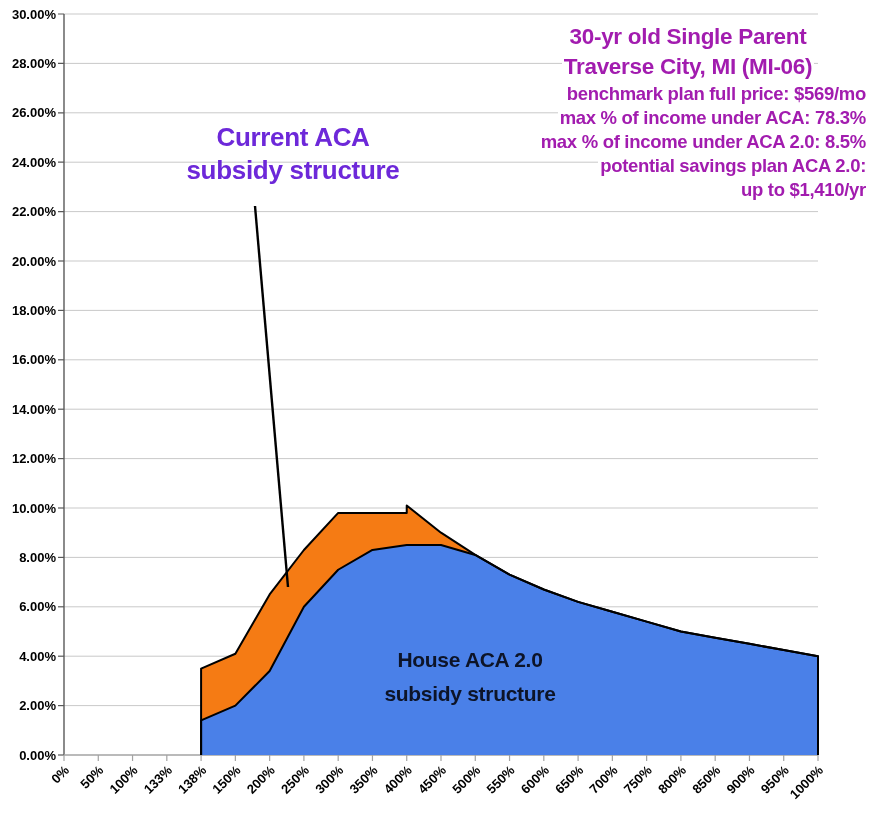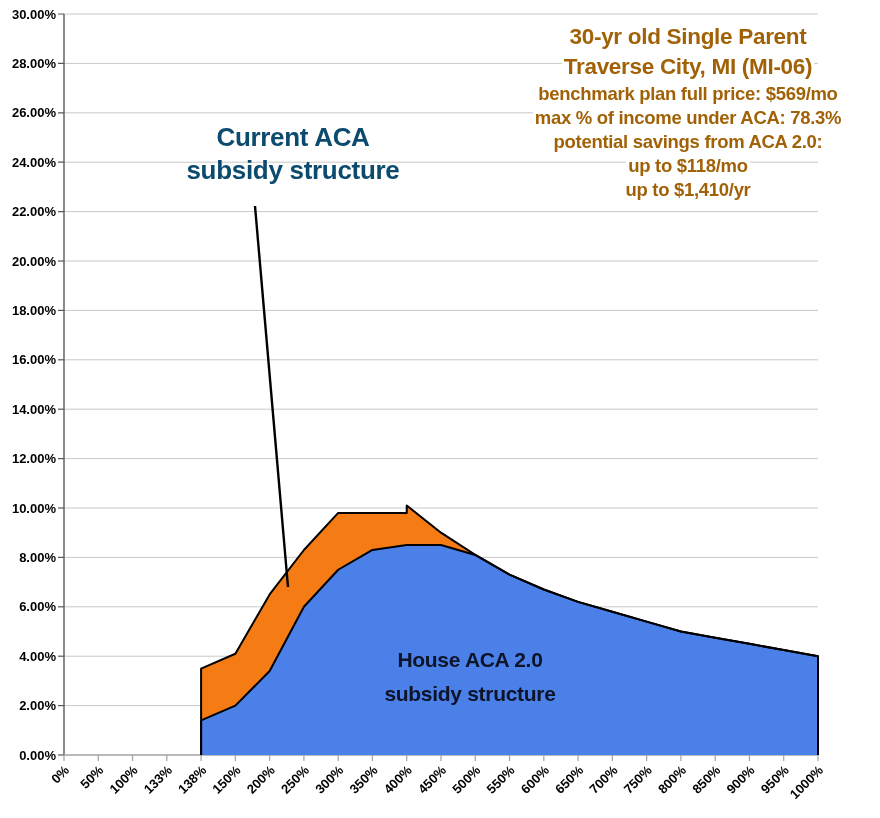--- a/index.html
+++ b/index.html
@@ -6,25 +6,25 @@
   .stage{
     position:relative;width:880px;height:818px;background:#fff;overflow:hidden;
     font-family:"Liberation Sans",sans-serif;
     border-radius:26px;
   }
   .stage svg{position:absolute;left:0;top:0;}
   svg text{font-family:"Liberation Sans",sans-serif;font-weight:bold;fill:#000;}
   .ylab{font-size:13px;}
   .xlab{font-size:13px;}
   .ann{position:absolute;text-align:center;font-weight:bold;z-index:3;}
-  .ann-current{left:165px;top:121px;width:256px;font-size:26px;line-height:33px;color:#0c4a6e;letter-spacing:-0.3px;}
+  .ann-current{left:165px;top:121px;width:256px;font-size:26px;line-height:33px;color:#6d28d9;letter-spacing:-0.3px;}
   .ann-house{left:320px;top:643px;width:300px;font-size:21px;line-height:34px;color:#0d1428;letter-spacing:-0.3px;}
-  .info{position:absolute;left:508px;top:22px;width:360px;text-align:center;font-weight:bold;color:#a16207;z-index:3;}
+  .info{position:absolute;left:508px;top:22px;width:360px;text-align:center;font-weight:bold;color:#a21caf;z-index:3;}
   .info .big{font-size:22.5px;line-height:30px;letter-spacing:-0.3px;}
-  .info .sm{font-size:18.5px;line-height:24px;letter-spacing:-0.3px;}
+  .info .sm{font-size:18.5px;line-height:24px;letter-spacing:-0.3px;text-align:right;}
   .info span{background:#fff;padding:0 2px;}
 </style>
 </head>
 <body>
 
 <div class="stage">
 
   <svg id="chart-svg" width="880" height="818" viewBox="0 0 880 818">
       <line x1="64" y1="705.6" x2="818" y2="705.6" stroke="#C9C9C9" stroke-width="1"></line>
       <line x1="64" y1="656.2" x2="818" y2="656.2" stroke="#C9C9C9" stroke-width="1"></line>
@@ -136,18 +136,18 @@
   <div class="ann ann-house">
     <div>House ACA 2.0</div>
     <div>subsidy structure</div>
   </div>
 
   <div class="info">
     <div class="big"><span>30-yr old Single Parent</span></div>
     <div class="big"><span>Traverse City, MI (MI-06)</span></div>
     <div class="sm"><span>benchmark plan full price: $569/mo</span></div>
     <div class="sm"><span>max % of income under ACA: 78.3%</span></div>
-    <div class="sm"><span>potential savings from ACA 2.0:</span></div>
-    <div class="sm"><span>up to $118/mo</span></div>
+    <div class="sm"><span>max % of income under ACA 2.0: 8.5%</span></div>
+    <div class="sm"><span>potential savings plan ACA 2.0:</span></div>
     <div class="sm"><span>up to $1,410/yr</span></div>
   </div>
 
 </div>
 
 </body></html>

